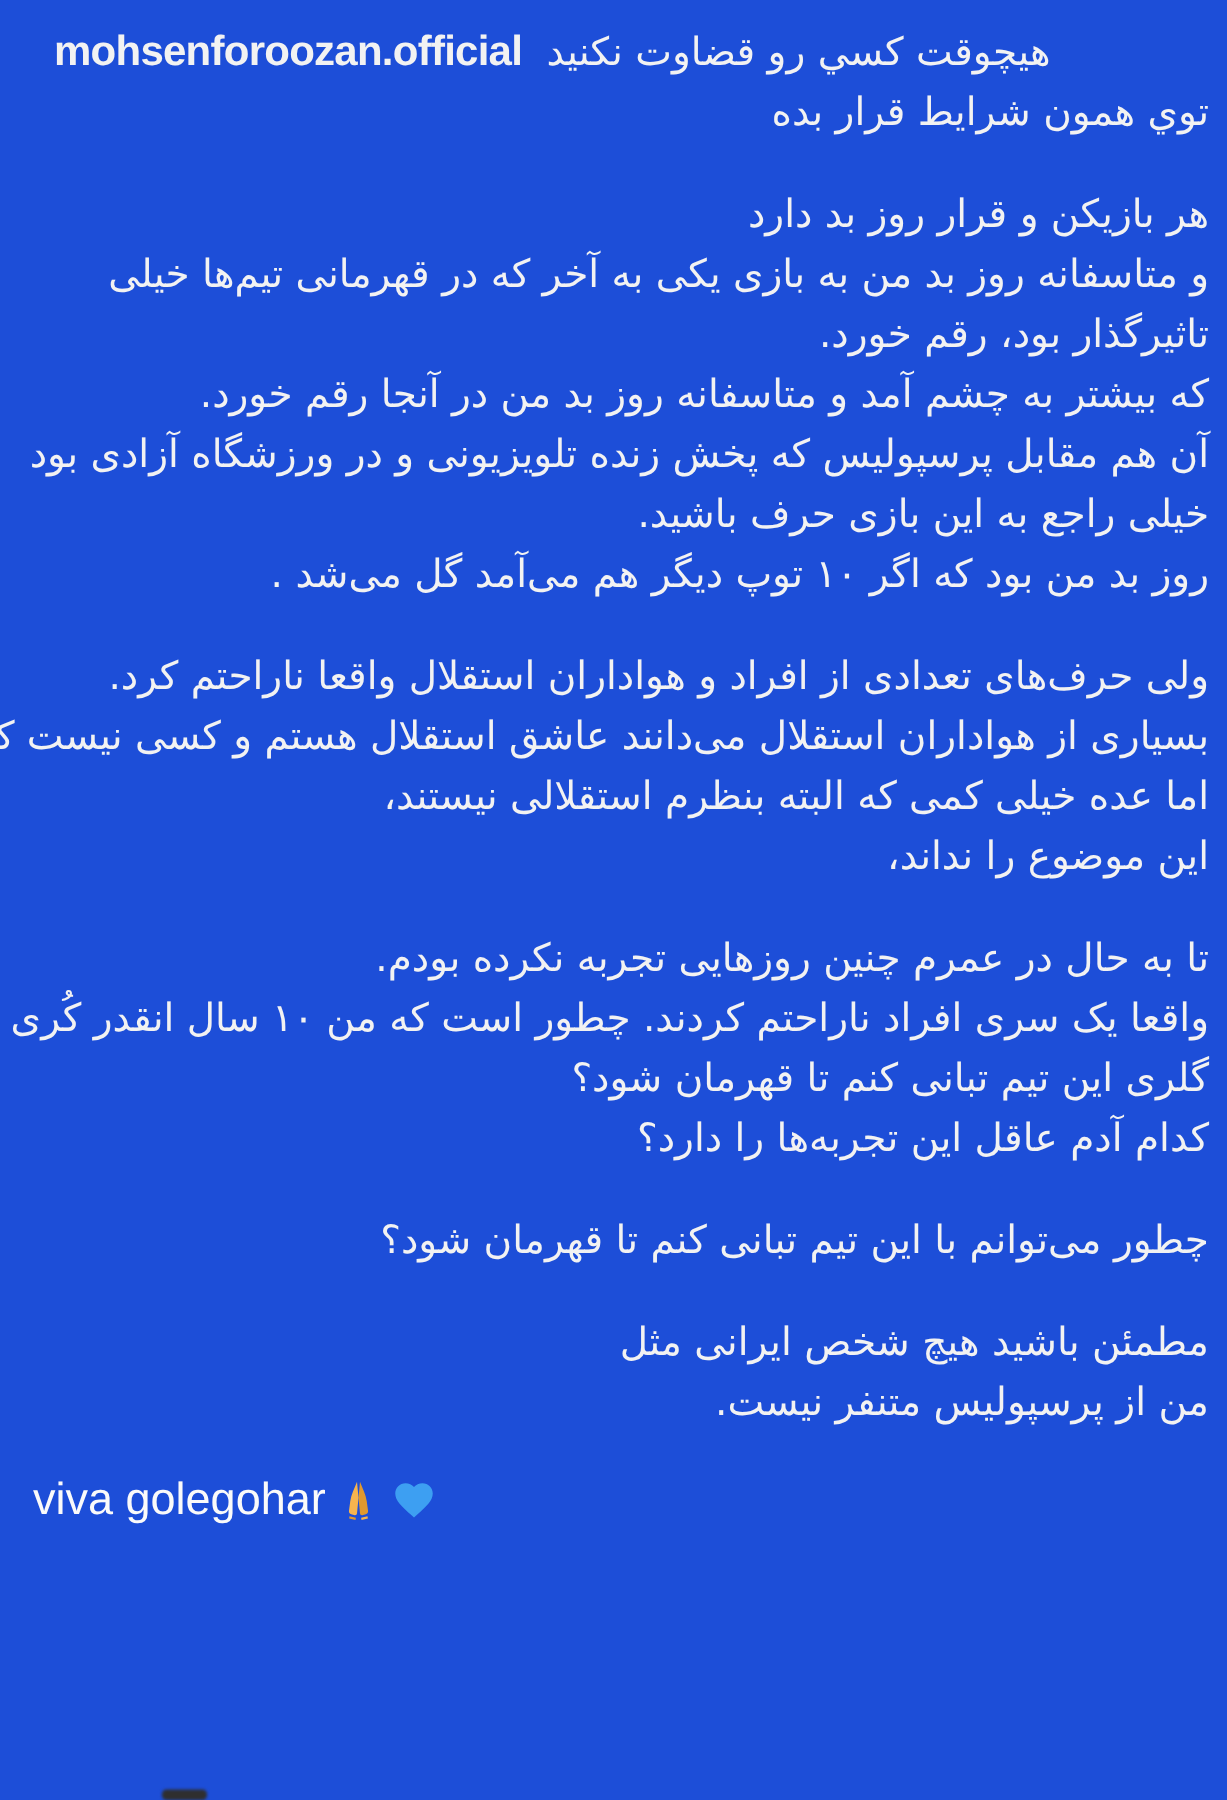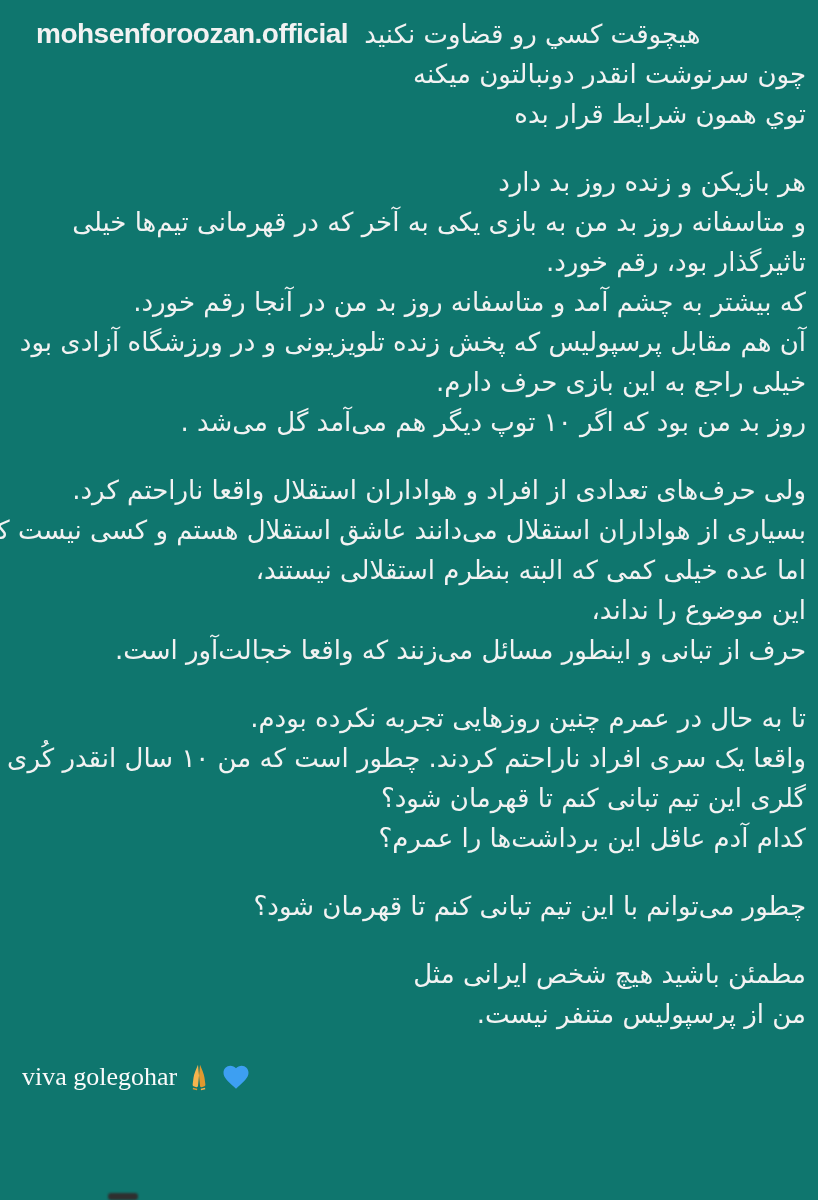--- a/index.html
+++ b/index.html
@@ -1,21 +1,21 @@
 <!DOCTYPE html>
 <html><head>
 <meta charset="utf-8">
 <style>
   html, body { margin: 0; padding: 0; }
   body { background: #000; }
   .screen {
     position: relative;
     width: 818px;
     height: 1200px;
-    background: #0f766e;
+    background: #1d4ed8;
     overflow: hidden;
     font-family: "DejaVu Sans", sans-serif;
     color: #f2f2f2;
   }
   .content {
     direction: rtl;
     text-align: right;
     padding: 14px 12px 0 0;
     font-size: 26px;
   }
@@ -43,22 +43,22 @@
     white-space: nowrap;
   }
   .footer-line {
     direction: ltr;
     text-align: left;
     padding-left: 22px;
     margin-top: 26px;
     display: flex;
     align-items: center;
     gap: 7px;
-    font-family: Liberation Serif, serif;
-    font-size: 26px;
+    font-family: Liberation Sans, sans-serif;
+    font-size: 30px;
     color: #fafafa;
   }
   .emoji { width: 30px; height: 30px; display: inline-block; }
   .emoji svg { width: 100%; height: 100%; display: block; }
   .cutoff-fragment {
     position: absolute;
     left: 108px;
     top: 1193px;
     width: 30px;
     height: 7px;
@@ -73,47 +73,45 @@
 <div class="screen">
 
   <div class="content">
 
     <div class="header-line">
       <span class="username">mohsenforoozan.official</span>
       <span class="header-fa">هیچوقت کسي رو قضاوت نکنید</span>
     </div>
 
     <div class="para">
-        <div class="line">چون سرنوشت انقدر دونبالتون میکنه</div>
         <div class="line">توي همون شرايط قرار بده</div>
       </div>
 
     <div class="para">
-        <div class="line">هر بازیکن و زنده روز بد دارد</div>
+        <div class="line">هر بازیکن و قرار روز بد دارد</div>
         <div class="line">و متاسفانه روز بد من به بازی یکی به آخر که در قهرمانی تیم‌ها خیلی</div>
         <div class="line">تاثیرگذار بود، رقم خورد.</div>
         <div class="line">که بیشتر به چشم آمد و متاسفانه روز بد من در آنجا رقم خورد.</div>
         <div class="line">آن هم مقابل پرسپولیس که پخش زنده تلویزیونی و در ورزشگاه آزادی بود</div>
-        <div class="line">خیلی راجع به این بازی حرف دارم.</div>
+        <div class="line">خیلی راجع به این بازی حرف باشید.</div>
         <div class="line">روز بد من بود که اگر ۱۰ توپ دیگر هم می‌آمد گل می‌شد .</div>
       </div>
 
     <div class="para">
         <div class="line">ولی حرف‌های تعدادی از افراد و هواداران استقلال واقعا ناراحتم کرد.</div>
         <div class="line">بسیاری از هواداران استقلال می‌دانند عاشق استقلال هستم و کسی نیست که</div>
         <div class="line">اما عده خیلی کمی که البته بنظرم استقلالی نیستند،</div>
         <div class="line">این موضوع را نداند،</div>
-        <div class="line">حرف از تبانی و اینطور مسائل می‌زنند که واقعا خجالت‌آور است.</div>
       </div>
 
     <div class="para">
         <div class="line">تا به حال در عمرم چنین روزهایی تجربه نکرده بودم.</div>
         <div class="line">واقعا یک سری افراد ناراحتم کردند. چطور است که من ۱۰ سال انقدر کُری با</div>
         <div class="line">گلری این تیم تبانی کنم تا قهرمان شود؟</div>
-        <div class="line">کدام آدم عاقل این برداشت‌ها را عمرم؟</div>
+        <div class="line">کدام آدم عاقل این تجربه‌ها را دارد؟</div>
       </div>
 
     <div class="para">
         <div class="line">چطور می‌توانم با این تیم تبانی کنم تا قهرمان شود؟</div>
       </div>
 
     <div class="para">
         <div class="line">مطمئن باشید هیچ شخص ایرانی مثل</div>
         <div class="line">من از پرسپولیس متنفر نیست.</div>
       </div>

